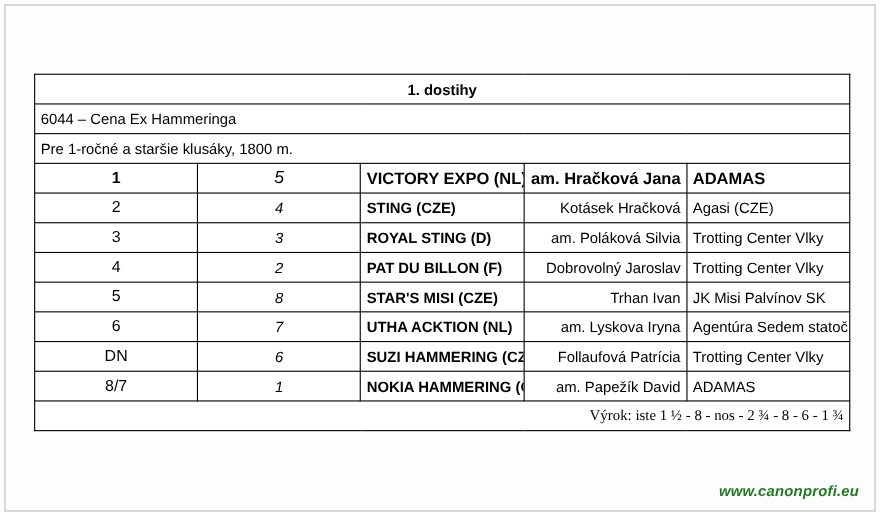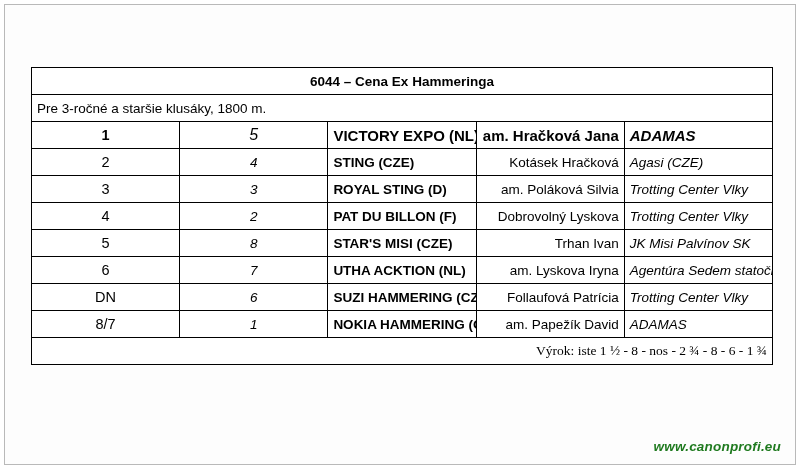--- a/index.html
+++ b/index.html
@@ -46,22 +46,22 @@
     overflow: hidden;
     white-space: nowrap;
   }
   .title-row td {
     text-align: center;
     font-weight: bold;
     font-size: 15px;
     padding: 4px 5px;
   }
   .subtitle-row td {
-    text-align: center;
-    font-weight: bold;
+    text-align: left;
+    font-weight: normal;
     font-size: 15px;
     padding: 3px 5px;
   }
   .cond-row td {
     text-align: left;
     font-size: 13.5px;
     padding: 3px 6px;
   }
   .col-place {
     width: 46px;
@@ -75,21 +75,20 @@
   .col-horse {
     width: 228px;
     font-weight: bold;
   }
   .col-driver {
     width: 204px;
     text-align: right;
   }
   .col-stable {
     width: auto;
-    font-style: italic;
   }
   tr.winner td {
     font-size: 15px;
   }
   tr.winner .col-place {
     font-weight: bold;
     font-size: 18px;
   }
   tr.winner .col-num {
     font-size: 16px;
@@ -119,25 +118,28 @@
   }
 </style>
 </head>
 <body>
 
 <div class="page-frame">
 
   <div class="results-wrap">
     <table class="results">
       <tbody>
+        <tr class="title-row">
+          <td colspan="5">1. dostihy</td>
+        </tr>
         <tr class="subtitle-row">
           <td colspan="5">6044 – Cena Ex Hammeringa</td>
         </tr>
         <tr class="cond-row">
-          <td colspan="5">Pre 3-ročné a staršie klusáky, 1800 m.</td>
+          <td colspan="5">Pre 1-ročné a staršie klusáky, 1800 m.</td>
         </tr>
 
         <tr class="horse-row winner">
           <td class="col-place">1</td>
           <td class="col-num">5</td>
           <td class="col-horse">VICTORY EXPO (NL)</td>
           <td class="col-driver">am. Hračková Jana</td>
           <td class="col-stable">ADAMAS</td>
         </tr>
 
@@ -154,21 +156,21 @@
           <td class="col-num">3</td>
           <td class="col-horse">ROYAL STING (D)</td>
           <td class="col-driver">am. Poláková Silvia</td>
           <td class="col-stable">Trotting Center Vlky</td>
         </tr>
 
         <tr class="horse-row">
           <td class="col-place">4</td>
           <td class="col-num">2</td>
           <td class="col-horse">PAT DU BILLON (F)</td>
-          <td class="col-driver">Dobrovolný Lyskova</td>
+          <td class="col-driver">Dobrovolný Jaroslav</td>
           <td class="col-stable">Trotting Center Vlky</td>
         </tr>
 
         <tr class="horse-row">
           <td class="col-place">5</td>
           <td class="col-num">8</td>
           <td class="col-horse">STAR'S MISI (CZE)</td>
           <td class="col-driver">Trhan Ivan</td>
           <td class="col-stable">JK Misi Palvínov SK</td>
         </tr>

